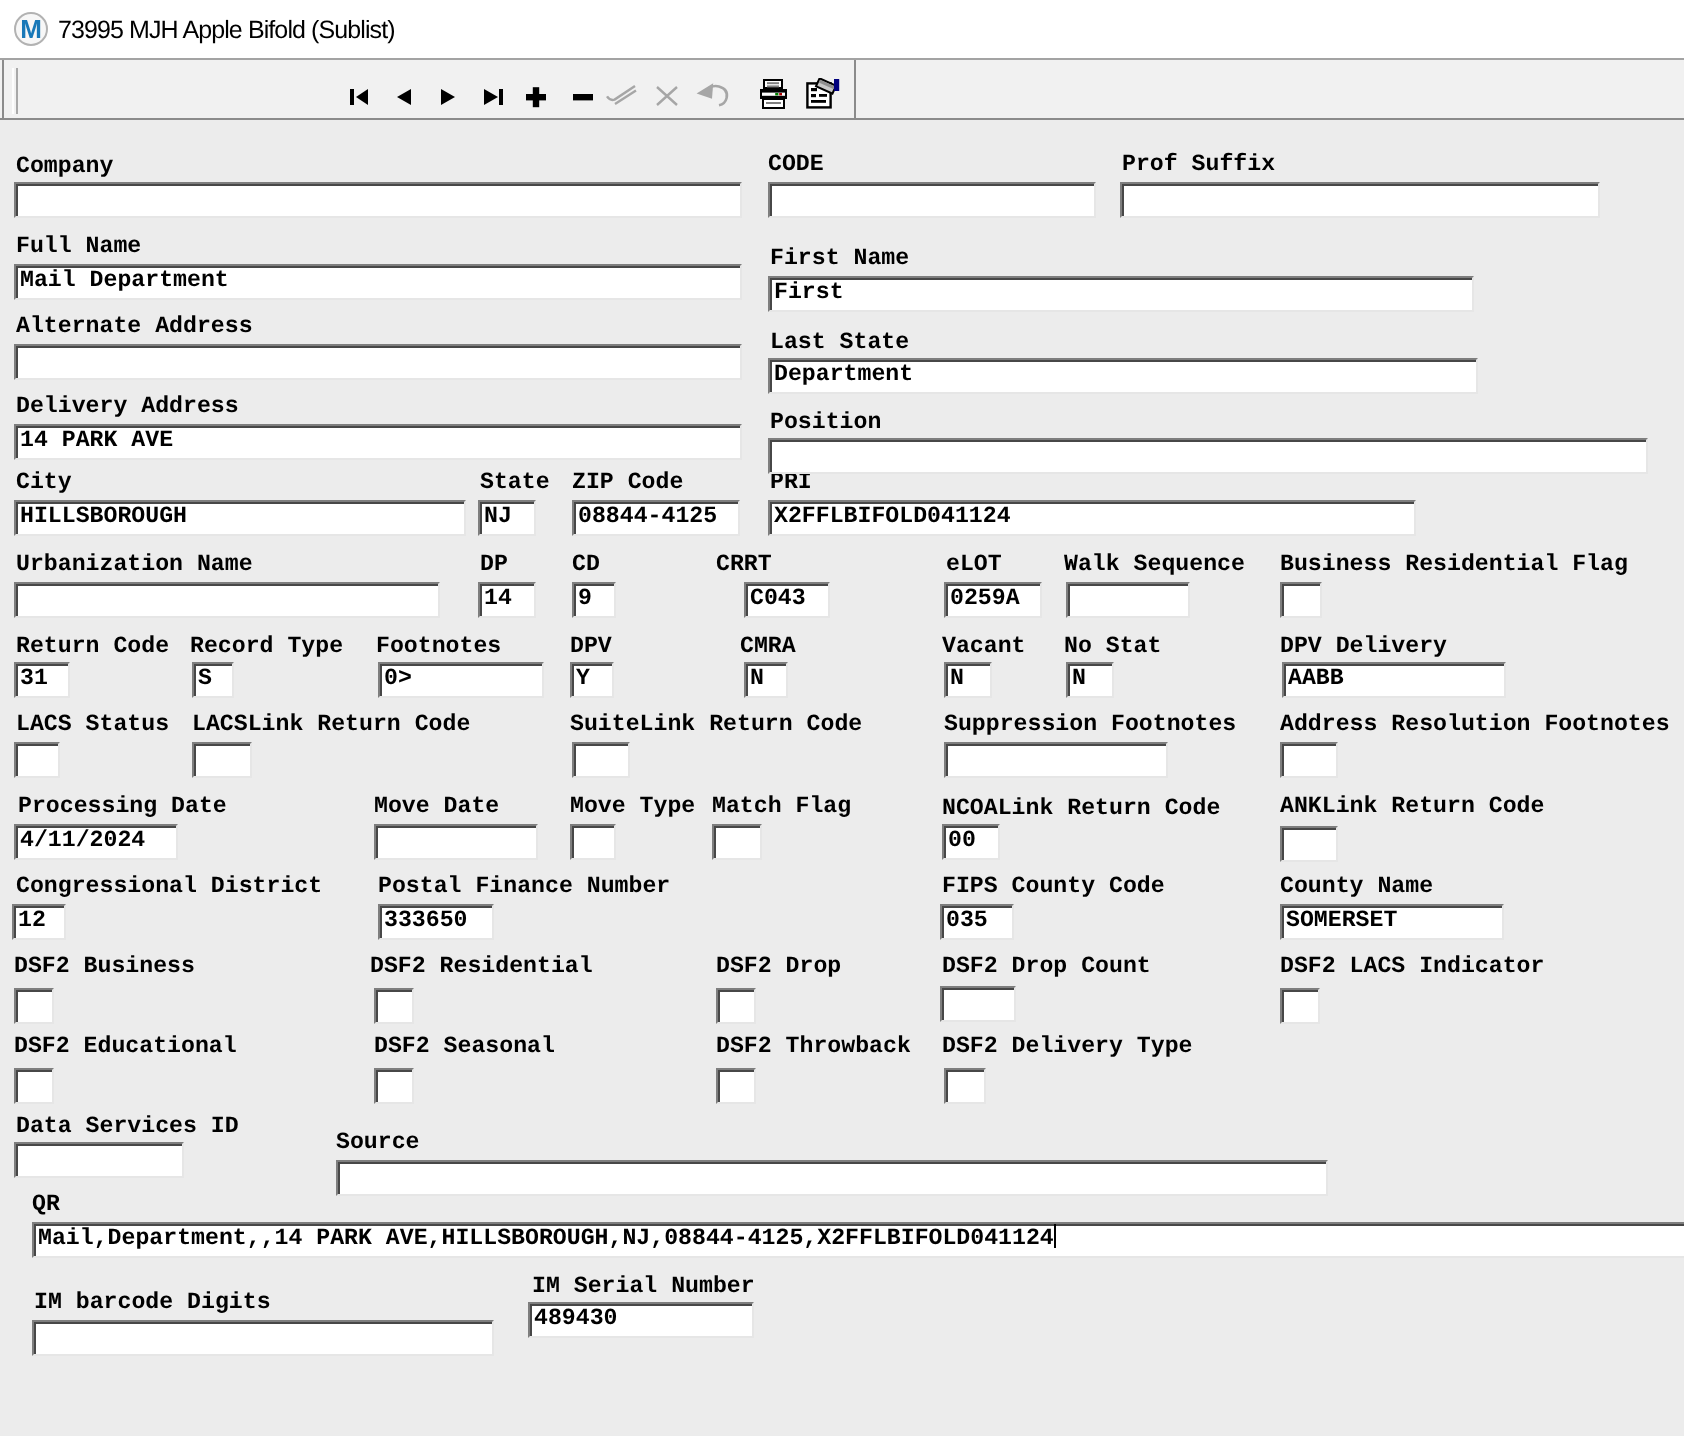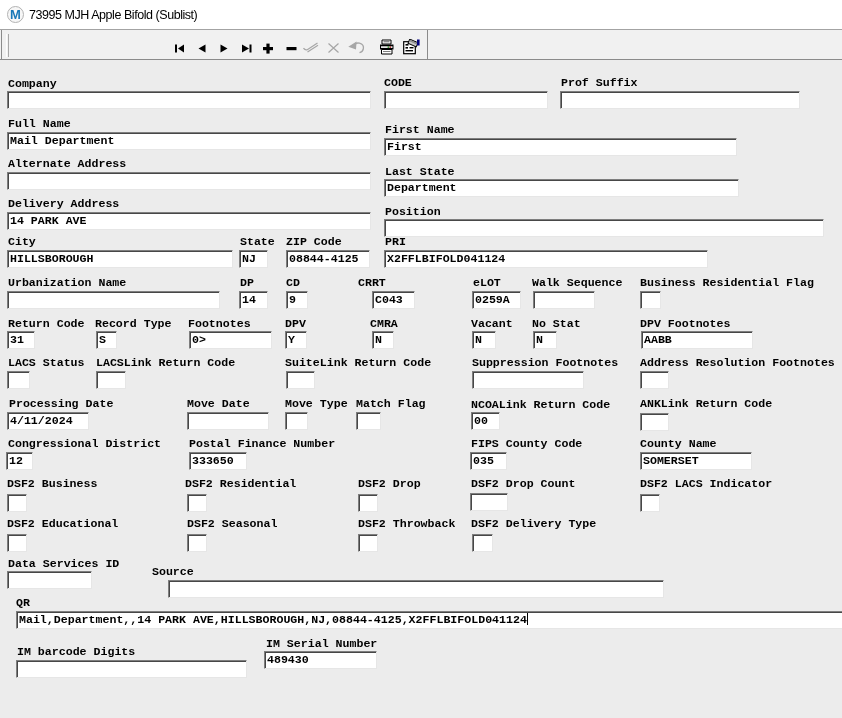--- a/index.html
+++ b/index.html
@@ -106,21 +106,21 @@
 <div class="lbl" style="left:473px;top:277px">eLOT</div>
 <div class="lbl" style="left:532px;top:277px">Walk Sequence</div>
 <div class="lbl" style="left:640px;top:277px">Business Residential Flag</div>
 <div class="lbl" style="left:8px;top:318px">Return Code</div>
 <div class="lbl" style="left:95px;top:318px">Record Type</div>
 <div class="lbl" style="left:188px;top:318px">Footnotes</div>
 <div class="lbl" style="left:285px;top:318px">DPV</div>
 <div class="lbl" style="left:370px;top:318px">CMRA</div>
 <div class="lbl" style="left:471px;top:318px">Vacant</div>
 <div class="lbl" style="left:532px;top:318px">No Stat</div>
-<div class="lbl" style="left:640px;top:318px">DPV Footnotes</div>
+<div class="lbl" style="left:640px;top:318px">DPV Delivery</div>
 <div class="lbl" style="left:8px;top:357px">LACS Status</div>
 <div class="lbl" style="left:96px;top:357px">LACSLink Return Code</div>
 <div class="lbl" style="left:285px;top:357px">SuiteLink Return Code</div>
 <div class="lbl" style="left:472px;top:357px">Suppression Footnotes</div>
 <div class="lbl" style="left:640px;top:357px">Address Resolution Footnotes</div>
 <div class="lbl" style="left:9px;top:398px">Processing Date</div>
 <div class="lbl" style="left:187px;top:398px">Move Date</div>
 <div class="lbl" style="left:285px;top:398px">Move Type</div>
 <div class="lbl" style="left:356px;top:398px">Match Flag</div>
 <div class="lbl" style="left:471px;top:399px">NCOALink Return Code</div>
@@ -132,21 +132,21 @@
 <div class="lbl" style="left:7px;top:478px">DSF2 Business</div>
 <div class="lbl" style="left:185px;top:478px">DSF2 Residential</div>
 <div class="lbl" style="left:358px;top:478px">DSF2 Drop</div>
 <div class="lbl" style="left:471px;top:478px">DSF2 Drop Count</div>
 <div class="lbl" style="left:640px;top:478px">DSF2 LACS Indicator</div>
 <div class="lbl" style="left:7px;top:518px">DSF2 Educational</div>
 <div class="lbl" style="left:187px;top:518px">DSF2 Seasonal</div>
 <div class="lbl" style="left:358px;top:518px">DSF2 Throwback</div>
 <div class="lbl" style="left:471px;top:518px">DSF2 Delivery Type</div>
 <div class="lbl" style="left:8px;top:558px">Data Services ID</div>
-<div class="lbl" style="left:152px;top:566px">Source</div>
+<div class="lbl" style="left:168px;top:566px">Source</div>
 <div class="lbl" style="left:16px;top:597px">QR</div>
 <div class="lbl" style="left:266px;top:638px">IM Serial Number</div>
 <div class="lbl" style="left:17px;top:646px">IM barcode Digits</div>
 <div class="fld" style="left:7px;top:91px;width:360px"></div>
 <div class="fld" style="left:384px;top:91px;width:160px"></div>
 <div class="fld" style="left:560px;top:91px;width:236px"></div>
 <div class="fld" style="left:7px;top:131.5px;width:360px">Mail Department</div>
 <div class="fld" style="left:384px;top:138px;width:349px">First</div>
 <div class="fld" style="left:7px;top:171.5px;width:360px"></div>
 <div class="fld" style="left:384px;top:179px;width:351px">Department</div>

